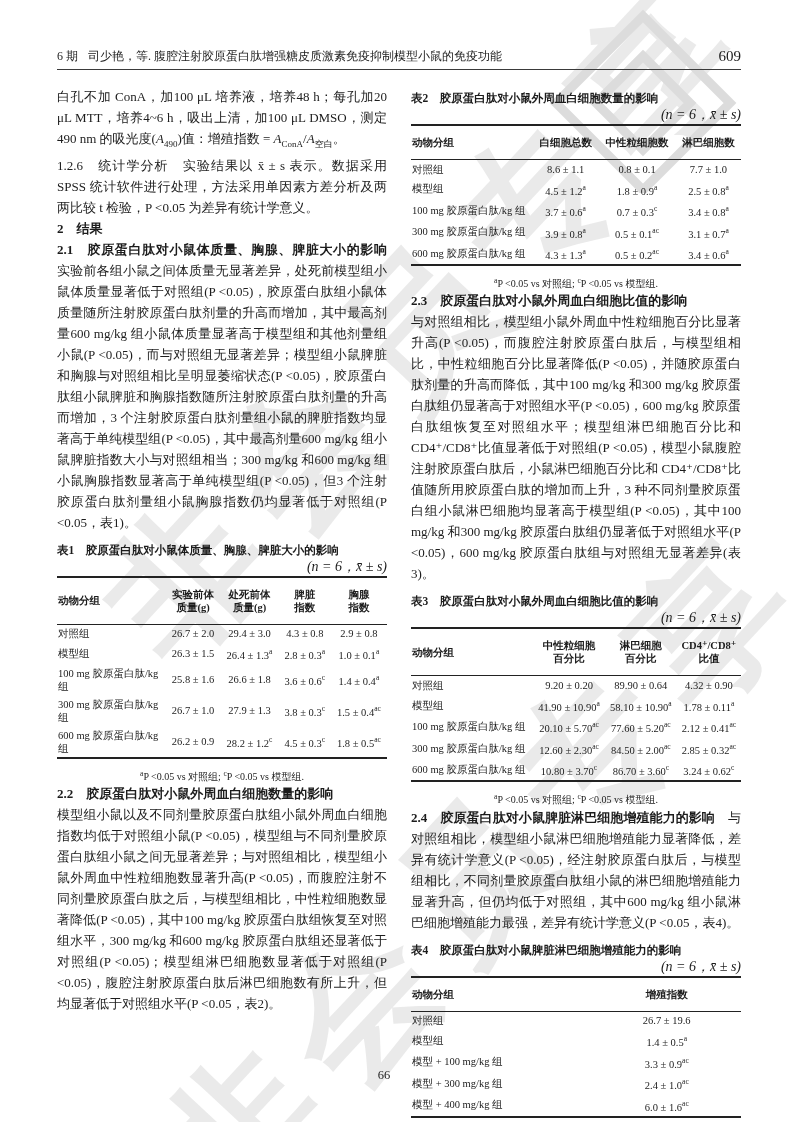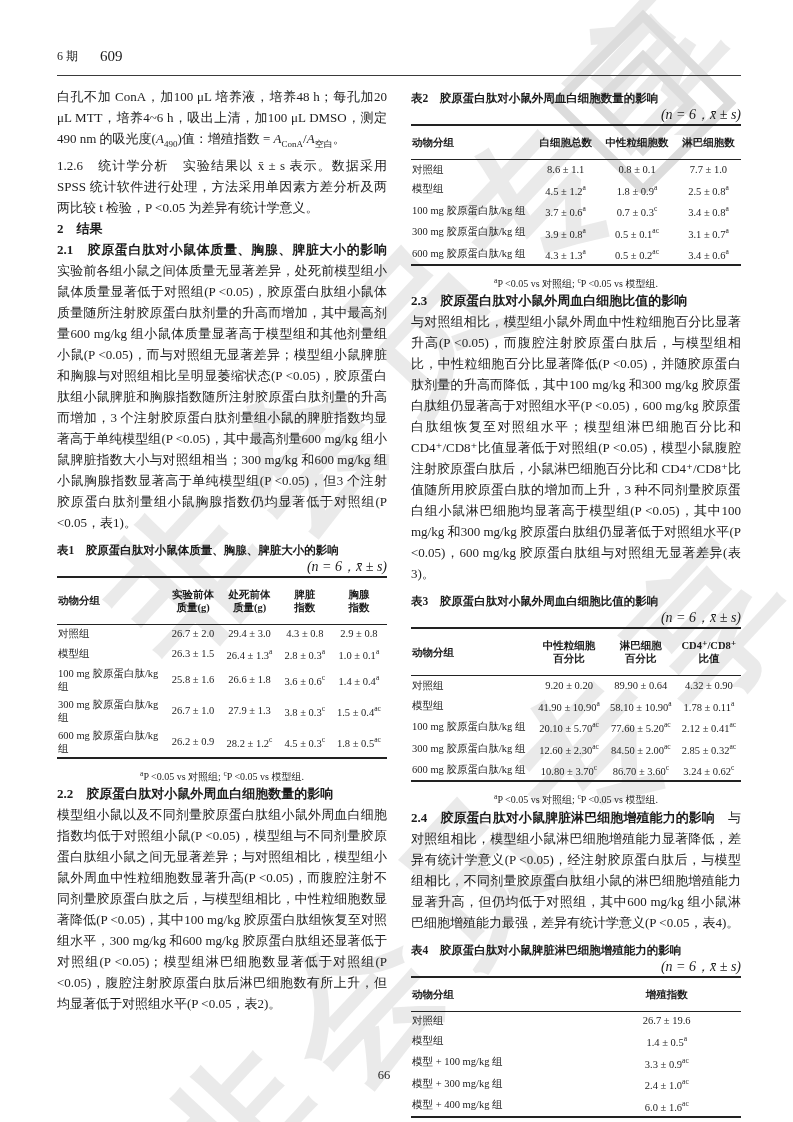--- a/index.html
+++ b/index.html
@@ -26,21 +26,21 @@
   }
   .wm-a{left:62px;top:566px;}
   .wm-b{left:118px;top:1118px;}
   .wm-logo{position:absolute;left:548px;top:8px;}
   
   .header{
     position:absolute;z-index:1;
     left:57px;width:684px;top:48px;
     display:flex;align-items:flex-end;
     border-bottom:1px solid #3a3a3a;
-    padding-bottom:10px;
+    padding-bottom:4px;
     font-size:12px;
   }
   .header .h-issue{margin-right:10px;}
   .header .h-title{flex:1;}
   .header .h-page{font-size:15px;margin-left:12px;}
   
   .columns{
     position:absolute;z-index:1;
     left:57px;top:86px;width:684px;
     display:flex;gap:24px;
@@ -85,20 +85,21 @@
     <svg class="wm-logo" width="190" height="185" viewBox="0 0 190 185">
       <g fill="none" stroke="#dcdcdc" stroke-width="9">
         <path d="M95,8 L182,95 L95,182 L8,95 Z"></path>
         <path d="M95,48 L142,95 L95,142 L48,95 Z"></path>
       </g>
     </svg>
   </div>
 
   <div class="header">
     <span class="h-issue">6 期</span>
+    <span class="h-title">司少艳，等. 腹腔注射胶原蛋白肽增强糖皮质激素免疫抑制模型小鼠的免疫功能</span>
     <span class="h-page">609</span>
   </div>
 
   <div class="columns">
 
     <div class="col">
 
       <p><span>白孔不加 ConA，加100 μL 培养液，培养48 h；每孔加20 μL MTT，培养4~6 h，吸出上清，加100 μL DMSO，测定490 nm 的吸光度(</span><i>A</i><sub>490</sub><span>)值：增殖指数 = </span><i>A</i><sub>ConA</sub><span>/</span><i>A</i><sub>空白</sub><span>。</span></p>
 
       <p><span class="sh126">1.2.6　统计学分析　</span><span>实验结果以 x̄ ± s 表示。数据采用 SPSS 统计软件进行处理，方法采用单因素方差分析及两两比较 t 检验，P &lt;0.05 为差异有统计学意义。</span></p>

